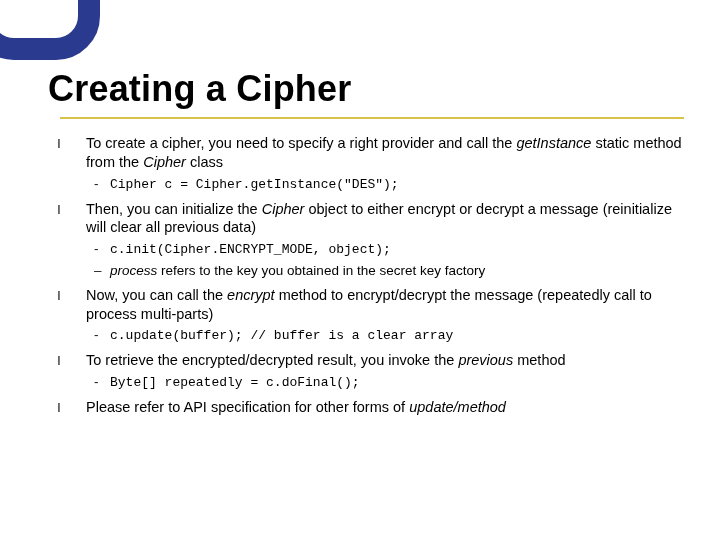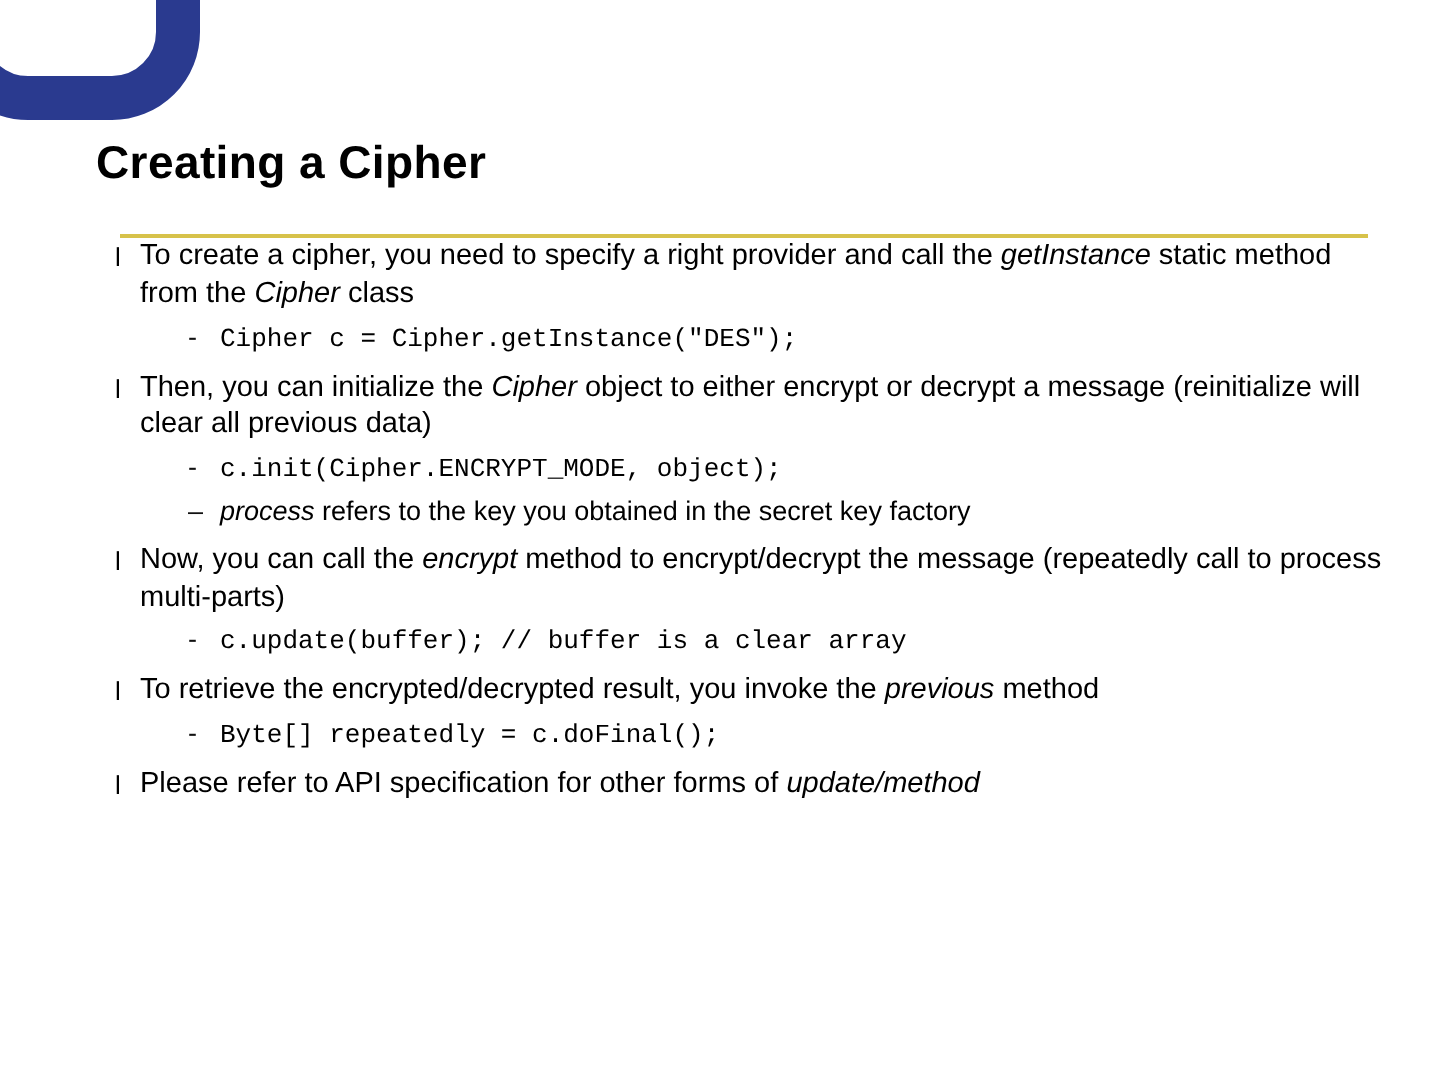--- a/index.html
+++ b/index.html
@@ -23,21 +23,21 @@
     border-radius: 44px;
     box-sizing: border-box;
     background: #fff;
   }
   .slide {
     position: absolute;
     left: 0; top: 0; right: 0; bottom: 0;
     padding: 68px 28px 18px 48px;
   }
   .title {
-    font-size: 23px;
+    font-size: 36px;
     font-weight: bold;
     color: #000;
     margin-bottom: 22px;
     letter-spacing: 0.2px;
   }
   .accent-line {
     position: absolute;
     left: 60px;
     right: 36px;
     top: 117px;
@@ -57,20 +57,21 @@
   .lvl1 .bullet {
     flex: 0 0 auto;
     width: 22px;
     text-align: center;
     font-size: 13px;
     line-height: 1.4;
     padding-top: 1px;
   }
   .lvl1 .text {
     flex: 1 1 auto;
+    margin-left: 16px;
   }
   .lvl2 {
     margin: 3px 0 3px 46px;
     display: flex;
     font-size: 13.5px;
   }
   .lvl2 .dash {
     flex: 0 0 auto;
     width: 16px;
     color: #111;

